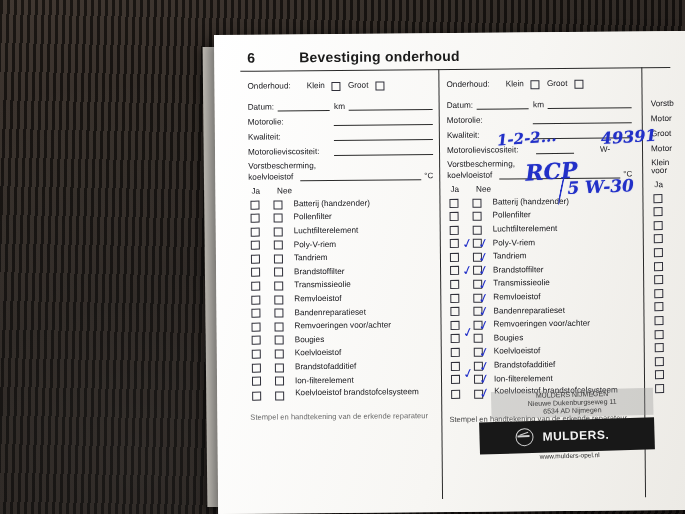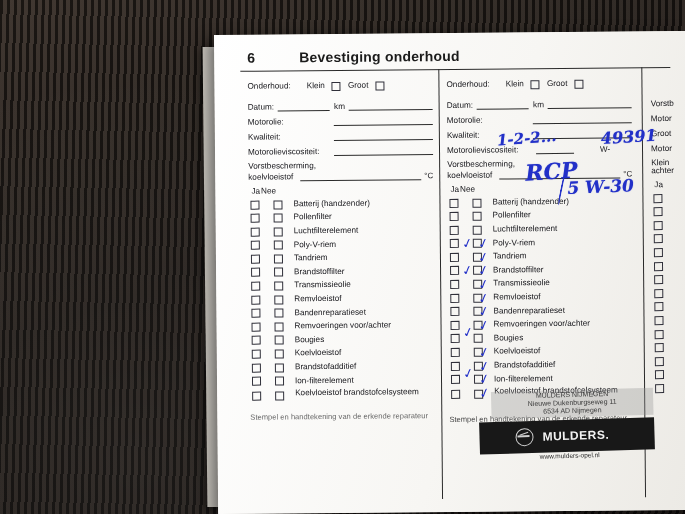--- a/index.html
+++ b/index.html
@@ -91,21 +91,21 @@
   .vorst{margin-top:6px;}
   .vorst .l1{font-size:8.2px;}
   .vorst .l2{display:flex;align-items:flex-end;}
   .vorst .l2 .lbl{width:52px;}
   .vorst .l2 .ln{flex:1;border-bottom:1px solid #2b2b2b;height:10px;margin-right:3px;}
   .vorst .l2 .deg{font-size:8px;white-space:nowrap;}
 
   .janee{display:flex;height:13px;align-items:center;margin-top:3px;}
   .janee span{font-size:8.2px;}
   .janee .ja{margin-left:3px;}
-  .janee .nee{margin-left:1px;}
+  .janee .nee{margin-left:17px;}
 
   .item{display:flex;align-items:center;height:13.6px;}
   .item .b1,.item .b2{
     width:7px;height:7px;border:1px solid #30303a;
   }
   .item .b1{margin-left:2px;}
   .item .b2{margin-left:14px;}
   .item .itxt{margin-left:11px;white-space:nowrap;}
   .item.two-line{height:22px;align-items:flex-start;}
   .item.two-line .b1,.item.two-line .b2{margin-top:3px;}
@@ -465,21 +465,21 @@
       <span class="lbl">Motor</span>
     </div>
     <div class="simple-row">
       <span class="lbl">Groot</span>
     </div>
     <div class="simple-row">
       <span class="lbl">Motor</span>
     </div>
     <div class="vorst">
       <div class="l1">Klein</div>
-      <div class="l1">achter</div>
+      <div class="l1">voor</div>
     </div>
     <div class="janee">
       <span class="ja">Ja</span>
     </div>
     <div class="item">
       <span class="b1"></span>
     </div>
     <div class="item">
       <span class="b1"></span>
     </div>

